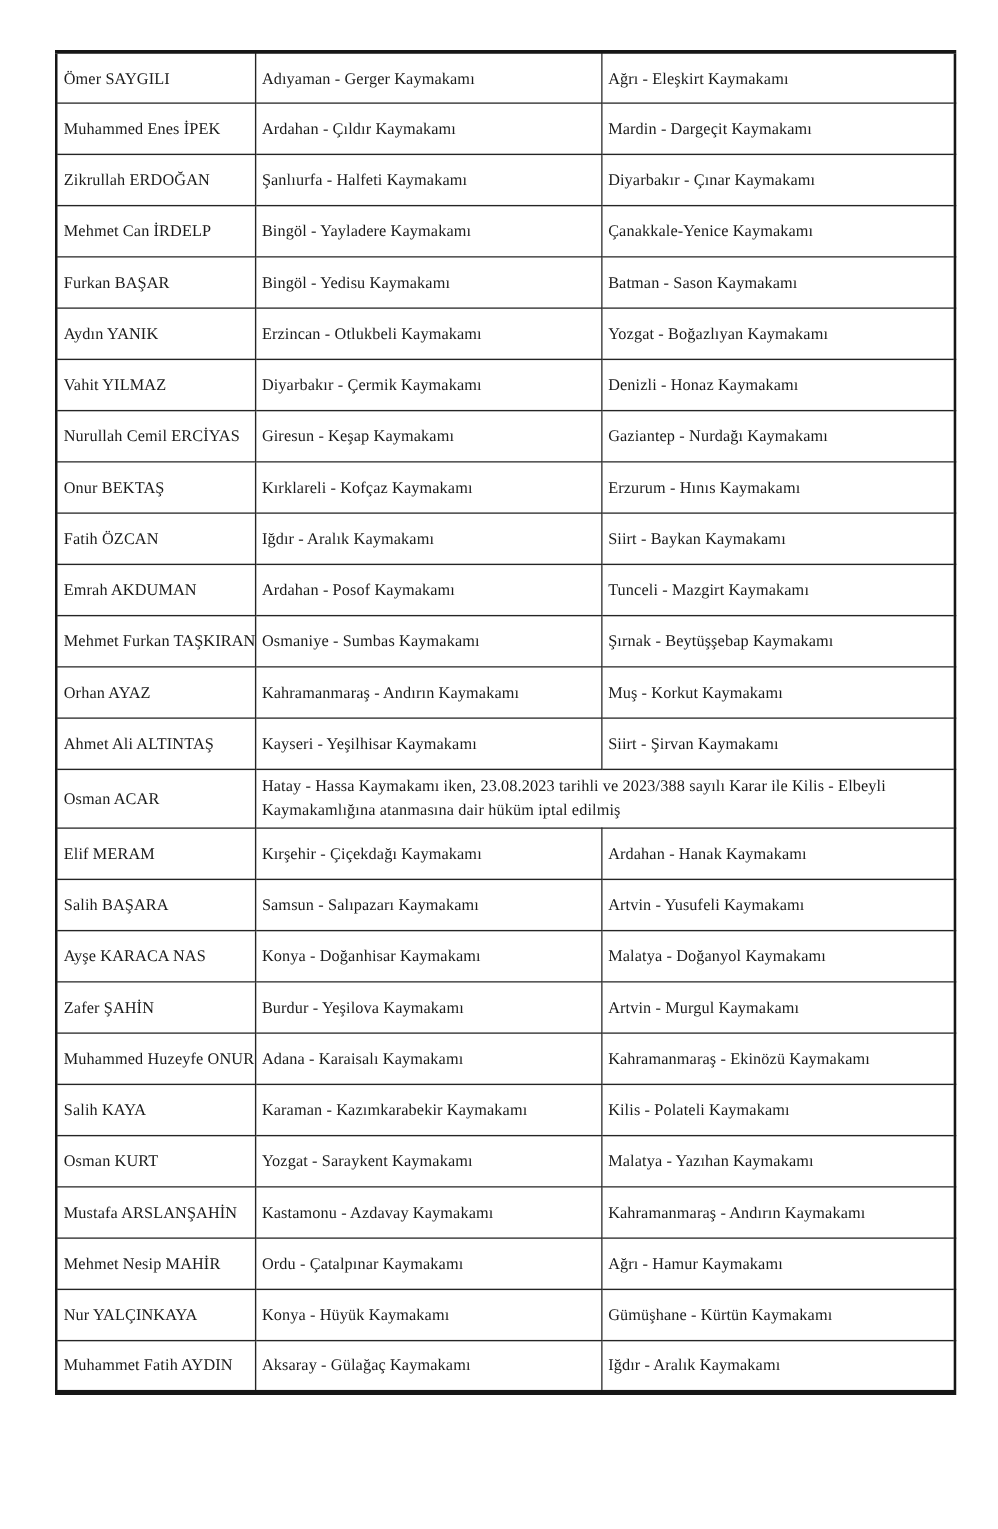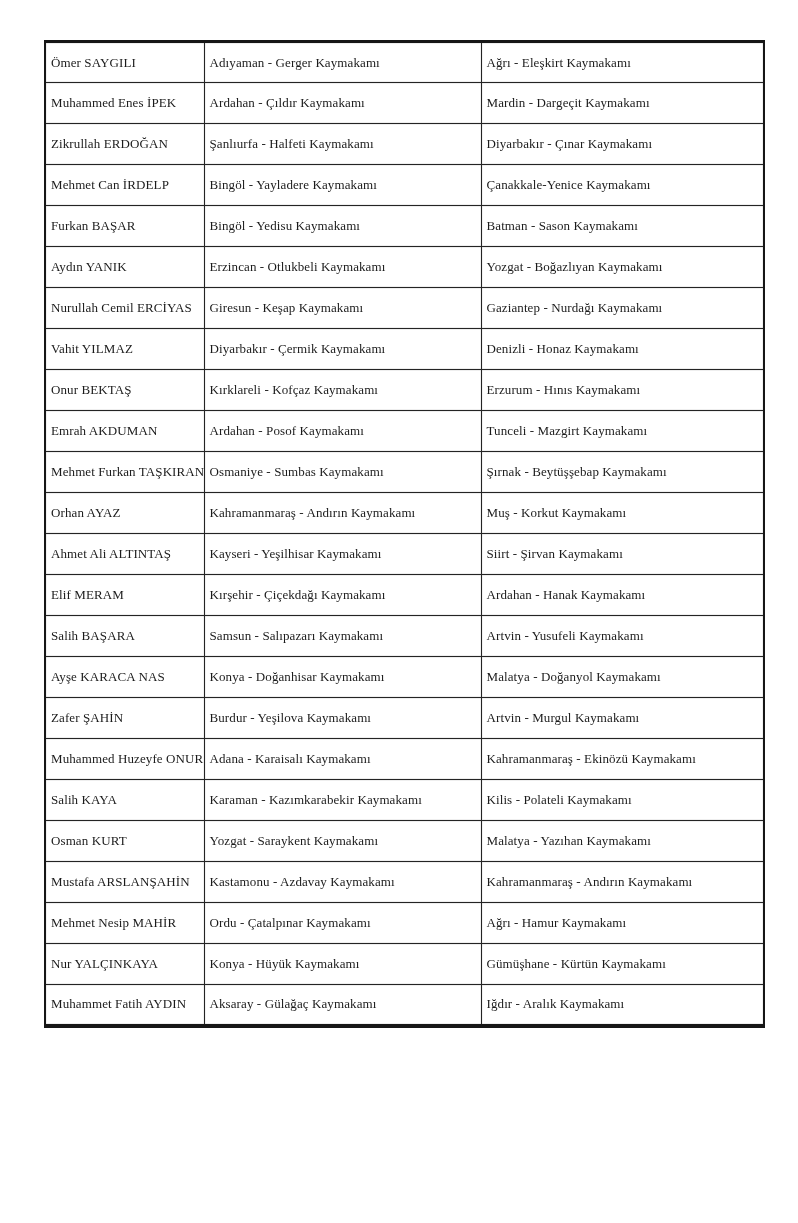--- a/index.html
+++ b/index.html
@@ -91,53 +91,62 @@
           <td class="cell name-cell">Furkan BAŞAR</td>
           <td class="cell previous-post-cell">Bingöl - Yedisu Kaymakamı</td>
           <td class="cell new-post-cell">Batman - Sason Kaymakamı</td>
         </tr>
         <tr>
           <td class="cell name-cell">Aydın YANIK</td>
           <td class="cell previous-post-cell">Erzincan - Otlukbeli Kaymakamı</td>
           <td class="cell new-post-cell">Yozgat - Boğazlıyan Kaymakamı</td>
         </tr>
         <tr>
+          <td class="cell name-cell">Vahit YILMAZ</td>
+          <td class="cell previous-post-cell">Diyarbakır - Çermik Kaymakamı</td>
+          <td class="cell new-post-cell">Denizli - Honaz Kaymakamı</td>
+        </tr>
+        <tr>
           <td class="cell name-cell">Nurullah Cemil ERCİYAS</td>
           <td class="cell previous-post-cell">Giresun - Keşap Kaymakamı</td>
           <td class="cell new-post-cell">Gaziantep - Nurdağı Kaymakamı</td>
         </tr>
         <tr>
-          <td class="cell name-cell">Vahit YILMAZ</td>
-          <td class="cell previous-post-cell">Diyarbakır - Çermik Kaymakamı</td>
-          <td class="cell new-post-cell">Denizli - Honaz Kaymakamı</td>
-        </tr>
-        <tr>
           <td class="cell name-cell">Onur BEKTAŞ</td>
           <td class="cell previous-post-cell">Kırklareli - Kofçaz Kaymakamı</td>
           <td class="cell new-post-cell">Erzurum - Hınıs Kaymakamı</td>
         </tr>
         <tr>
+          <td class="cell name-cell">Fatih ÖZCAN</td>
+          <td class="cell previous-post-cell">Iğdır - Aralık Kaymakamı</td>
+          <td class="cell new-post-cell">Siirt - Baykan Kaymakamı</td>
+        </tr>
+        <tr>
           <td class="cell name-cell">Emrah AKDUMAN</td>
           <td class="cell previous-post-cell">Ardahan - Posof Kaymakamı</td>
           <td class="cell new-post-cell">Tunceli - Mazgirt Kaymakamı</td>
         </tr>
         <tr>
           <td class="cell name-cell">Mehmet Furkan TAŞKIRAN</td>
           <td class="cell previous-post-cell">Osmaniye - Sumbas Kaymakamı</td>
           <td class="cell new-post-cell">Şırnak - Beytüşşebap Kaymakamı</td>
         </tr>
         <tr>
           <td class="cell name-cell">Orhan AYAZ</td>
           <td class="cell previous-post-cell">Kahramanmaraş - Andırın Kaymakamı</td>
           <td class="cell new-post-cell">Muş - Korkut Kaymakamı</td>
         </tr>
         <tr>
           <td class="cell name-cell">Ahmet Ali ALTINTAŞ</td>
           <td class="cell previous-post-cell">Kayseri - Yeşilhisar Kaymakamı</td>
           <td class="cell new-post-cell">Siirt - Şirvan Kaymakamı</td>
+        </tr>
+        <tr class="tall-row">
+          <td class="cell name-cell">Osman ACAR</td>
+          <td colspan="2" class="cell note-cell">Hatay - Hassa Kaymakamı iken, 23.08.2023 tarihli ve 2023/388 sayılı Karar ile Kilis - Elbeyli Kaymakamlığına atanmasına dair hüküm iptal edilmiş</td>
         </tr>
         <tr>
           <td class="cell name-cell">Elif MERAM</td>
           <td class="cell previous-post-cell">Kırşehir - Çiçekdağı Kaymakamı</td>
           <td class="cell new-post-cell">Ardahan - Hanak Kaymakamı</td>
         </tr>
         <tr>
           <td class="cell name-cell">Salih BAŞARA</td>
           <td class="cell previous-post-cell">Samsun - Salıpazarı Kaymakamı</td>
           <td class="cell new-post-cell">Artvin - Yusufeli Kaymakamı</td>

